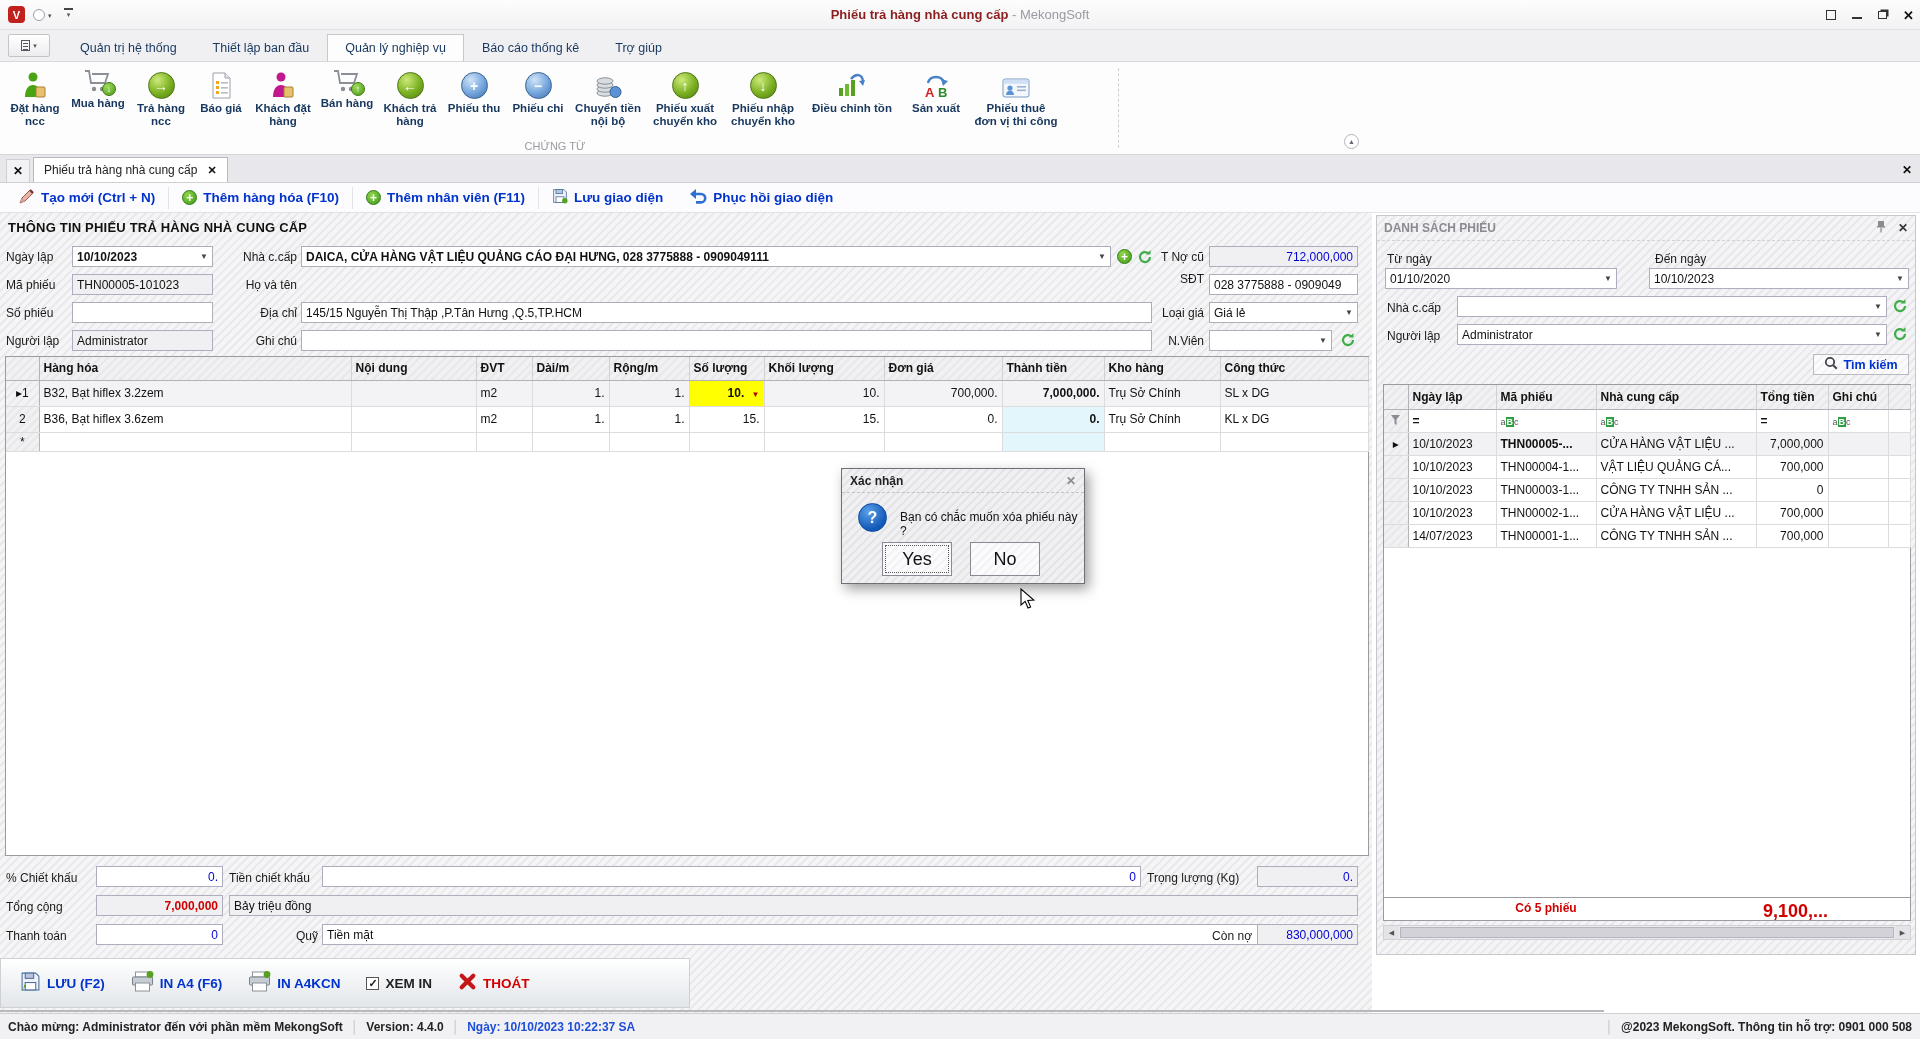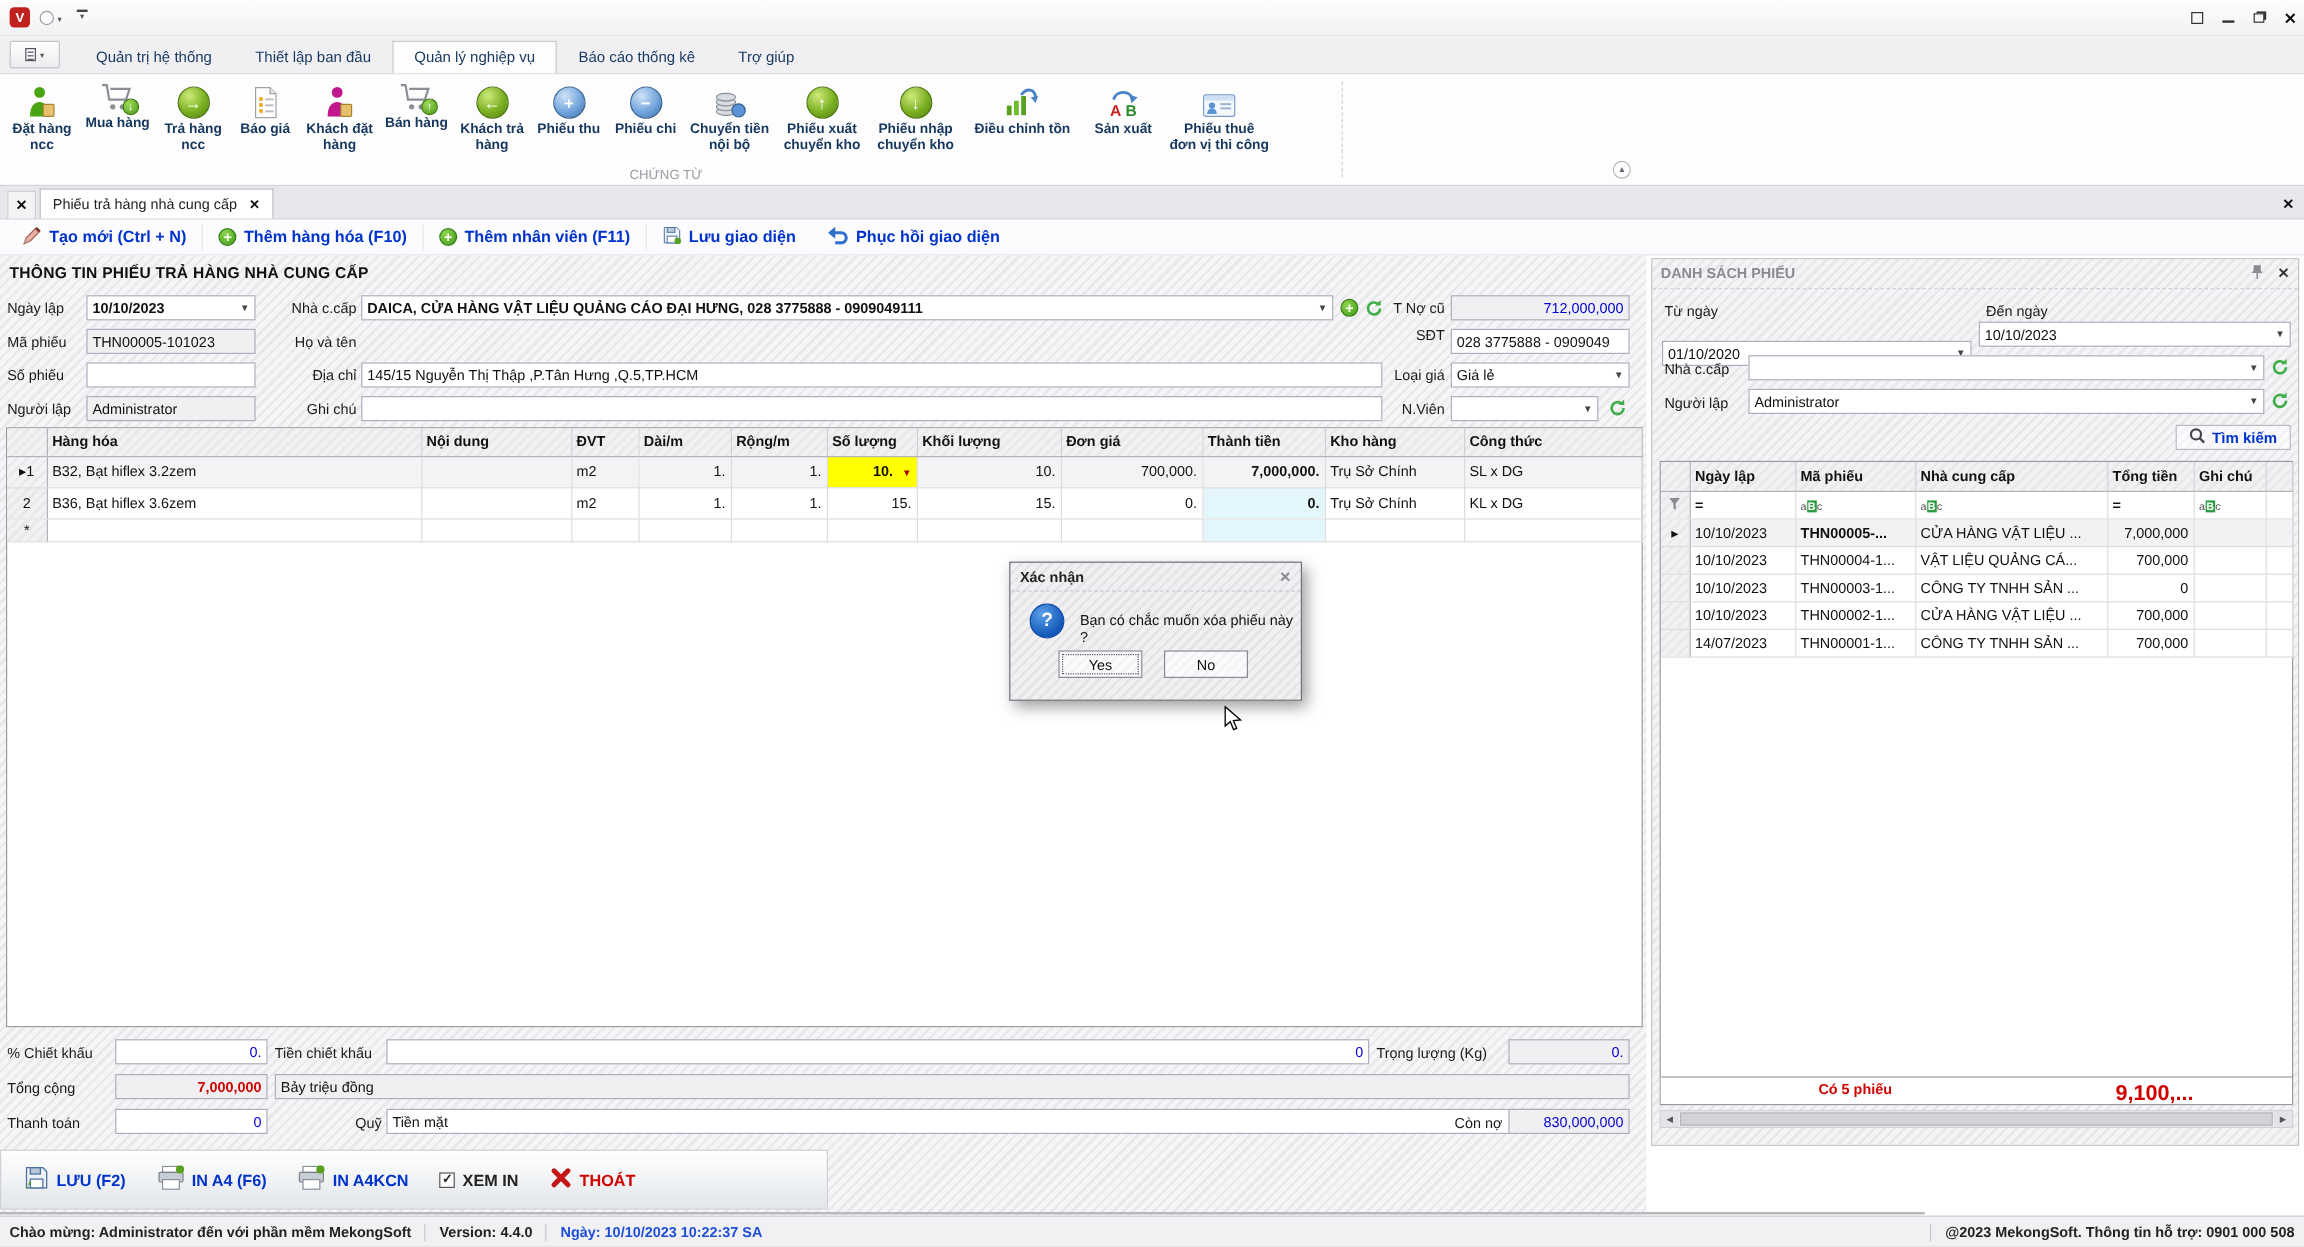--- a/index.html
+++ b/index.html
@@ -102,21 +102,21 @@
   .pscroll{position:absolute;left:6px;top:709px;width:528px;height:15px;background:#ececf0;border:1px solid #d0d0d5;display:flex;align-items:center}
   .sarrow{width:15px;height:13px;display:flex;align-items:center;justify-content:center;font-size:7px;color:#555;background:#e4e4e8}
   .sthumb{height:11px;flex:1;margin:0 1px;background:#d2d2d8;border:1px solid #b5b5bc}
   
   .dialog{position:absolute;left:841px;top:468px;width:244px;height:116px;background-color:#f0f0f3;border:1px solid #6f6f77;box-shadow:4px 5px 12px rgba(0,0,0,.38);z-index:50}
   .dtitle{height:24px;display:flex;align-items:center;padding:0 8px;font-weight:bold;font-size:12px;color:#222;border-bottom:1px dashed #c2c2c8}
   .dtitle .sp{flex:1}
   .dx{color:#8a8a92;font-weight:bold;font-size:12px}
   .dicon{position:absolute;left:16px;top:34px;width:29px;height:29px;border-radius:50%;background:radial-gradient(circle at 35% 28%,#5aa0e8,#1258b8 70%);color:#fff;font-weight:bold;font-size:16px;display:flex;align-items:center;justify-content:center;border:1px solid #0d47a1}
   .dmsg{position:absolute;left:58px;top:41px;font-size:12px;color:#111;width:180px}
-  .dbtn{position:absolute;top:73px;width:70px;height:23px;background:#fbfbfd;border:1px solid #8a8a95;display:flex;align-items:center;justify-content:center;font-size:12px;color:#111;background-image:repeating-linear-gradient(135deg,rgba(0,0,0,.03) 0 2px,transparent 2px 6px)}
+  .dbtn{position:absolute;top:73px;width:70px;height:34px;background:#fbfbfd;border:1px solid #8a8a95;display:flex;align-items:center;justify-content:center;font-size:18px;color:#111;background-image:repeating-linear-gradient(135deg,rgba(0,0,0,.03) 0 2px,transparent 2px 6px)}
   .dbtn.focus{outline:1px dotted #555;outline-offset:-4px}
   
   .statusbar{position:absolute;left:0;top:1013px;right:0;height:26px;background:#f1f1f4;border-top:1px solid #cfcfd4;display:flex;align-items:center;font-size:12px;font-weight:bold;color:#222;padding:0 8px}
   .ssep{color:#c0c0c6;padding:0 8px;font-weight:normal}
   .sdate{color:#1d4ed8}
   .sright{margin-left:auto;display:flex;align-items:center}
   .cursor{position:absolute;left:1020px;top:588px;z-index:60}
 </style>
 </head>
 <body>
@@ -124,20 +124,21 @@
 <div class="app">
 
   <div class="titlebar">
     <div class="logo">V</div>
     <div class="qat1"></div>
     <div class="qat1c caret">▾</div>
     <div class="qat2">
         <i></i>
         <span class="caret">▾</span>
       </div>
+    <div class="wtitle"><span>Phiếu trả hàng nhà cung cấp</span><span class="suffix"> - MekongSoft</span></div>
     <div class="wctrls">
       <span class="wbox"></span>
       <span class="wmin"></span>
       <span class="wrest"></span>
       <span class="wclose">✕</span>
     </div>
   </div>
 
   <div class="rtabs">
     <div class="appmenu">
@@ -571,21 +572,21 @@
         <span>DANH SÁCH PHIẾU</span>
           <span class="sp"></span>
         <span style="margin-right:12px"><svg width="10" height="13" viewBox="0 0 10 13">
               <path d="M2 1h6v4.5l1.5 2h-9L2 5.5z" fill="#8a8a92"></path>
               <rect x="4.4" y="7.5" width="1.2" height="5" fill="#8a8a92"></rect>
             </svg></span>
         <span style="font-weight:bold;color:#333">✕</span>
       </div>
       <div class="lbl" style="left:10px;top:32px">Từ ngày</div>
       <div class="lbl" style="left:278px;top:32px">Đến ngày</div>
-      <div class="fld" style="left:8px;top:68px;width:258px">
+      <div class="fld" style="left:8px;top:52px;width:232px">
           <span>01/10/2020</span>
           <span class="dd">▼</span>
         </div>
       <div class="fld" style="left:272px;top:52px;width:260px">
           <span>10/10/2023</span>
           <span class="dd">▼</span>
         </div>
       <div class="lbl" style="left:10px;top:81px">Nhà c.cấp</div>
       <div class="fld" style="left:80px;top:80px;width:430px">
           <span></span>

